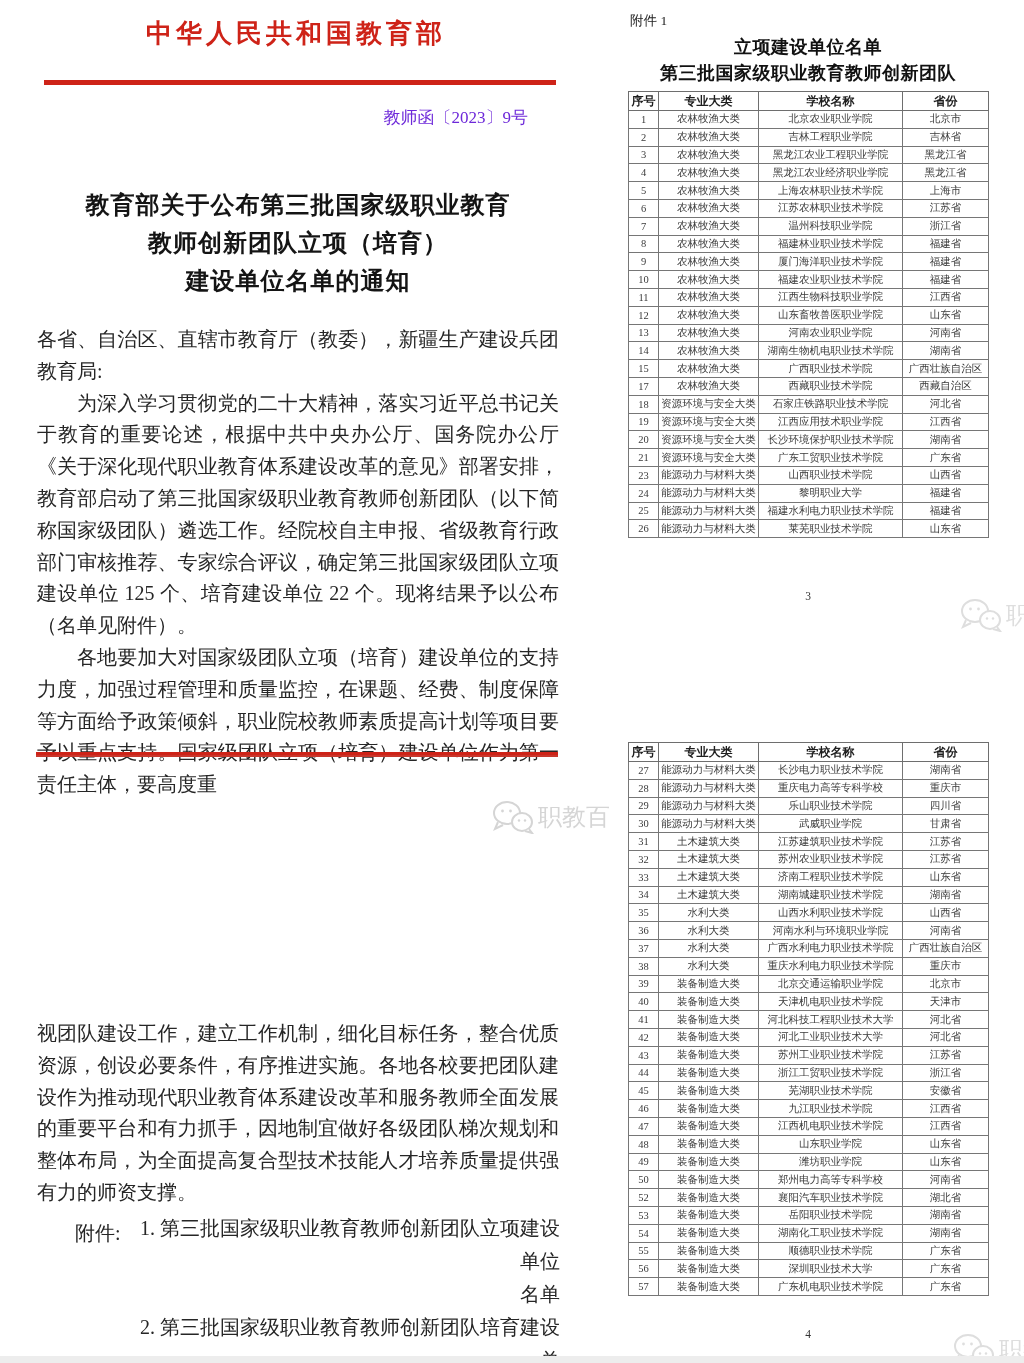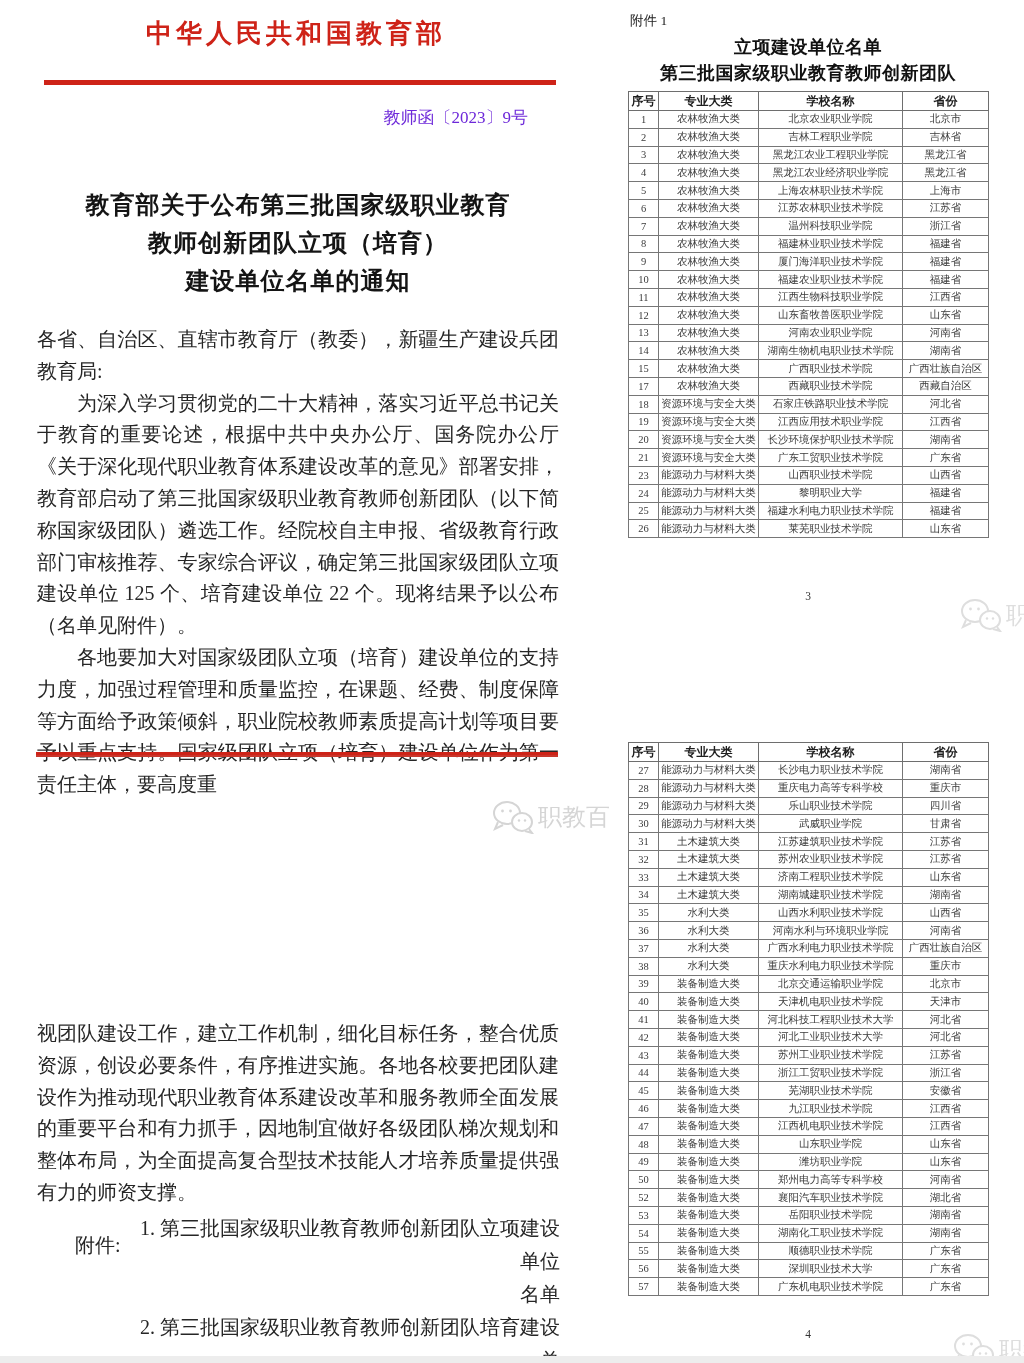--- a/index.html
+++ b/index.html
@@ -20,21 +20,21 @@
                   line-height:38px; letter-spacing:1px; }
   .body-block { left:37px; width:522px; font-size:20px; line-height:31.8px;
                 color:#262626; text-align:justify; }
   .body-block p.indent { text-indent:2em; }
   .p1-body { top:324px; }
   .p2-body { top:1018px; }
   .red-rule-2 { left:36px; top:752px; width:522px; height:3px;
                 border-top:3px solid #ce2318; border-bottom:2px solid #c8372c; }
   .attachments { left:75px; top:1212px; width:485px; font-size:20px;
                  line-height:33px; color:#262626; }
-  .att-label { position:absolute; left:0; top:17px; }
+  .att-label { position:absolute; left:0; top:5px; }
   .att-items { margin-left:47px; }
   .att-line-cont { padding-left:28px; }
 
   
   .annex-label { left:630px; top:12px; font-size:13.5px; color:#222; }
   .annex-title { left:628px; top:34px; width:360px; text-align:center;
                  font-size:18px; font-weight:bold; color:#111;
                  line-height:26px; letter-spacing:0.5px; }
   table.roster { position:absolute; left:628px; width:360px;
                  border-collapse:collapse; table-layout:fixed; }

